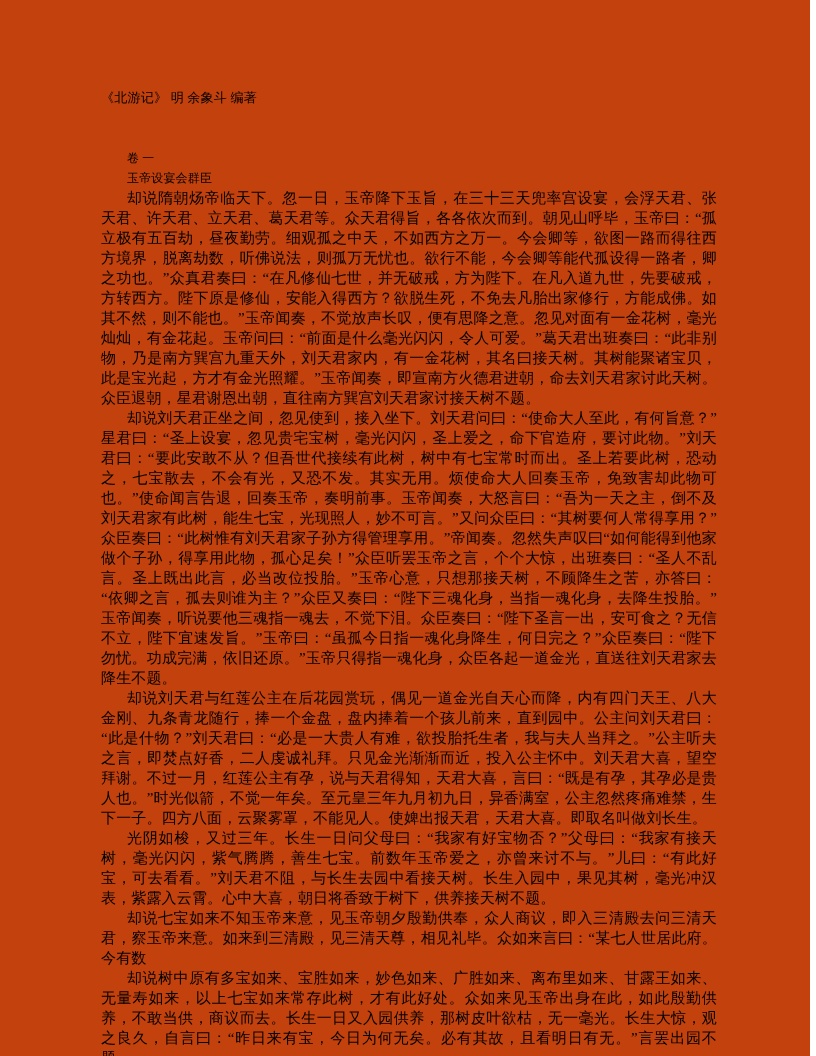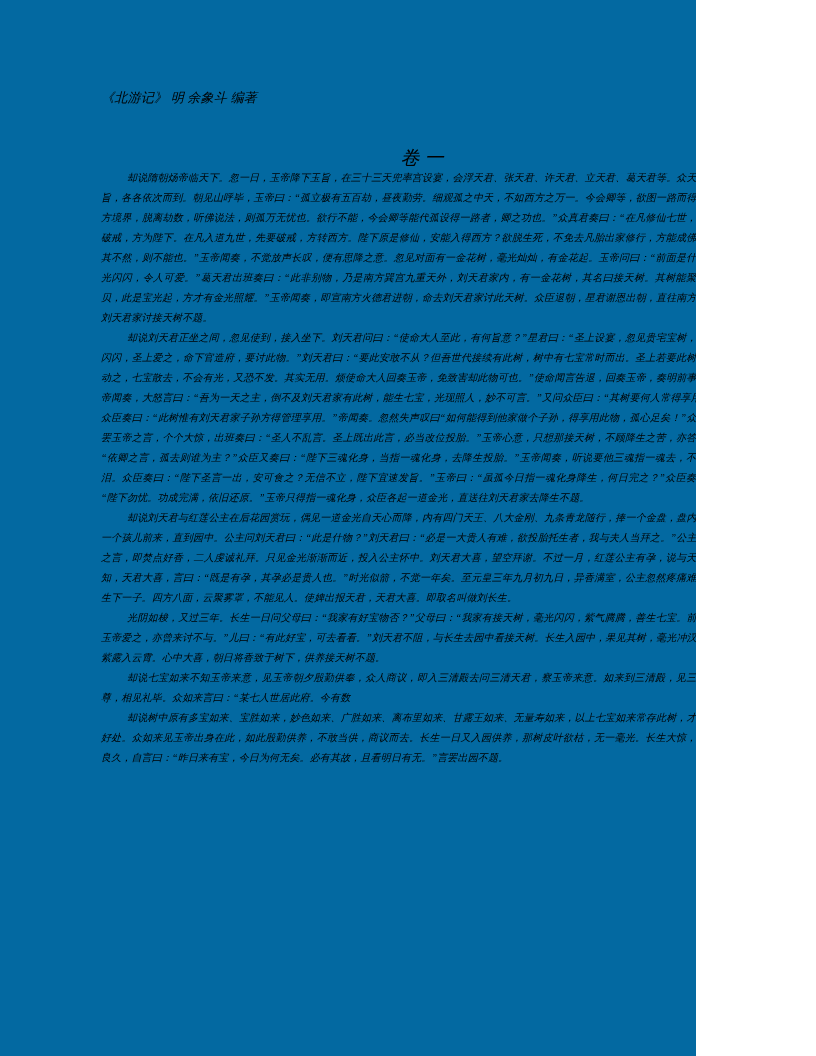--- a/index.html
+++ b/index.html
@@ -7,35 +7,34 @@
     margin: 0;
     padding: 0;
     background: #ffffff;
   }
   body {
     font-family: "Liberation Serif", "DejaVu Serif", serif;
     color: #000000;
   }
   .page {
     position: relative;
-    width: 696px;
+    width: 810px;
     height: 1056px;
-    background: #0369a1;
+    background: #c2410c;
     box-sizing: border-box;
     overflow: hidden;
-    font-style: italic;
   }
   .content {
     position: absolute;
     left: 101px;
     top: 88px;
     width: 616px;
   }
   .para {
-    font-size: 10px;
+    font-size: 15px;
     line-height: 20.0px;
     text-align: justify;
     text-justify: inter-ideograph;
     letter-spacing: 0.15px;
     margin: 0;
     word-break: break-all;
     -webkit-font-feature-settings: normal;
   }
   .spacer-line {
     height: 20px;
@@ -43,27 +42,26 @@
   
   .doc-head {
     font-size: 13.1px;
     line-height: 20.0px;
     letter-spacing: 0.15px;
     margin: 0;
     white-space: nowrap;
   }
   
   .chapter-line {
-    font-size: 19px;
+    font-size: 12px;
     line-height: 20.0px;
     letter-spacing: 0.15px;
     margin: 0;
     padding-left: 26px;
     white-space: nowrap;
-    text-align: center;
   }
   
   .indent {
     text-indent: 26px;
   }
 </style>
 </head>
 <body>
 
 <div class="page">
@@ -71,20 +69,21 @@
 
     <p class="doc-head">《北游记》  明  余象斗 编著</p>
 
     <div class="spacer-line"></div>
 
 
     <div class="spacer-line"></div>
 
     <p class="chapter-line">卷  一</p>
 
+    <p class="chapter-line">玉帝设宴会群臣</p>
 
     <p class="para indent">却说隋朝炀帝临天下。忽一日，玉帝降下玉旨，在三十三天兜率宫设宴，会浮天君、张天君、许天君、立天君、葛天君等。众天君得旨，各各依次而到。朝见山呼毕，玉帝曰：“孤立极有五百劫，昼夜勤劳。细观孤之中天，不如西方之万一。今会卿等，欲图一路而得往西方境界，脱离劫数，听佛说法，则孤万无忧也。欲行不能，今会卿等能代孤设得一路者，卿之功也。”众真君奏曰：“在凡修仙七世，并无破戒，方为陛下。在凡入道九世，先要破戒，方转西方。陛下原是修仙，安能入得西方？欲脱生死，不免去凡胎出家修行，方能成佛。如其不然，则不能也。”玉帝闻奏，不觉放声长叹，便有思降之意。忽见对面有一金花树，毫光灿灿，有金花起。玉帝问曰：“前面是什么毫光闪闪，令人可爱。”葛天君出班奏曰：“此非别物，乃是南方巽宫九重天外，刘天君家内，有一金花树，其名曰接天树。其树能聚诸宝贝，此是宝光起，方才有金光照耀。”玉帝闻奏，即宣南方火德君进朝，命去刘天君家讨此天树。众臣退朝，星君谢恩出朝，直往南方巽宫刘天君家讨接天树不题。</p>
 
     <p class="para indent">却说刘天君正坐之间，忽见使到，接入坐下。刘天君问曰：“使命大人至此，有何旨意？”星君曰：“圣上设宴，忽见贵宅宝树，毫光闪闪，圣上爱之，命下官造府，要讨此物。”刘天君曰：“要此安敢不从？但吾世代接续有此树，树中有七宝常时而出。圣上若要此树，恐动之，七宝散去，不会有光，又恐不发。其实无用。烦使命大人回奏玉帝，免致害却此物可也。”使命闻言告退，回奏玉帝，奏明前事。玉帝闻奏，大怒言曰：“吾为一天之主，倒不及刘天君家有此树，能生七宝，光现照人，妙不可言。”又问众臣曰：“其树要何人常得享用？”众臣奏曰：“此树惟有刘天君家子孙方得管理享用。”帝闻奏。忽然失声叹曰“如何能得到他家做个子孙，得享用此物，孤心足矣！”众臣听罢玉帝之言，个个大惊，出班奏曰：“圣人不乱言。圣上既出此言，必当改位投胎。”玉帝心意，只想那接天树，不顾降生之苦，亦答曰：“依卿之言，孤去则谁为主？”众臣又奏曰：“陛下三魂化身，当指一魂化身，去降生投胎。”玉帝闻奏，听说要他三魂指一魂去，不觉下泪。众臣奏曰：“陛下圣言一出，安可食之？无信不立，陛下宜速发旨。”玉帝曰：“虽孤今日指一魂化身降生，何日完之？”众臣奏曰：“陛下勿忧。功成完满，依旧还原。”玉帝只得指一魂化身，众臣各起一道金光，直送往刘天君家去降生不题。</p>
 
     <p class="para indent">却说刘天君与红莲公主在后花园赏玩，偶见一道金光自天心而降，内有四门天王、八大金刚、九条青龙随行，捧一个金盘，盘内捧着一个孩儿前来，直到园中。公主问刘天君曰：“此是什物？”刘天君曰：“必是一大贵人有难，欲投胎托生者，我与夫人当拜之。”公主听夫之言，即焚点好香，二人虔诚礼拜。只见金光渐渐而近，投入公主怀中。刘天君大喜，望空拜谢。不过一月，红莲公主有孕，说与天君得知，天君大喜，言曰：“既是有孕，其孕必是贵人也。”时光似箭，不觉一年矣。至元皇三年九月初九日，异香满室，公主忽然疼痛难禁，生下一子。四方八面，云聚雾罩，不能见人。使婢出报天君，天君大喜。即取名叫做刘长生。</p>
 
     <p class="para indent">光阴如梭，又过三年。长生一日问父母曰：“我家有好宝物否？”父母曰：“我家有接天树，毫光闪闪，紫气腾腾，善生七宝。前数年玉帝爱之，亦曾来讨不与。”儿曰：“有此好宝，可去看看。”刘天君不阻，与长生去园中看接天树。长生入园中，果见其树，毫光冲汉表，紫露入云霄。心中大喜，朝日将香致于树下，供养接天树不题。</p>
 
     <p class="para indent">却说七宝如来不知玉帝来意，见玉帝朝夕殷勤供奉，众人商议，即入三清殿去问三清天君，察玉帝来意。如来到三清殿，见三清天尊，相见礼毕。众如来言曰：“某七人世居此府。今有数</p>

